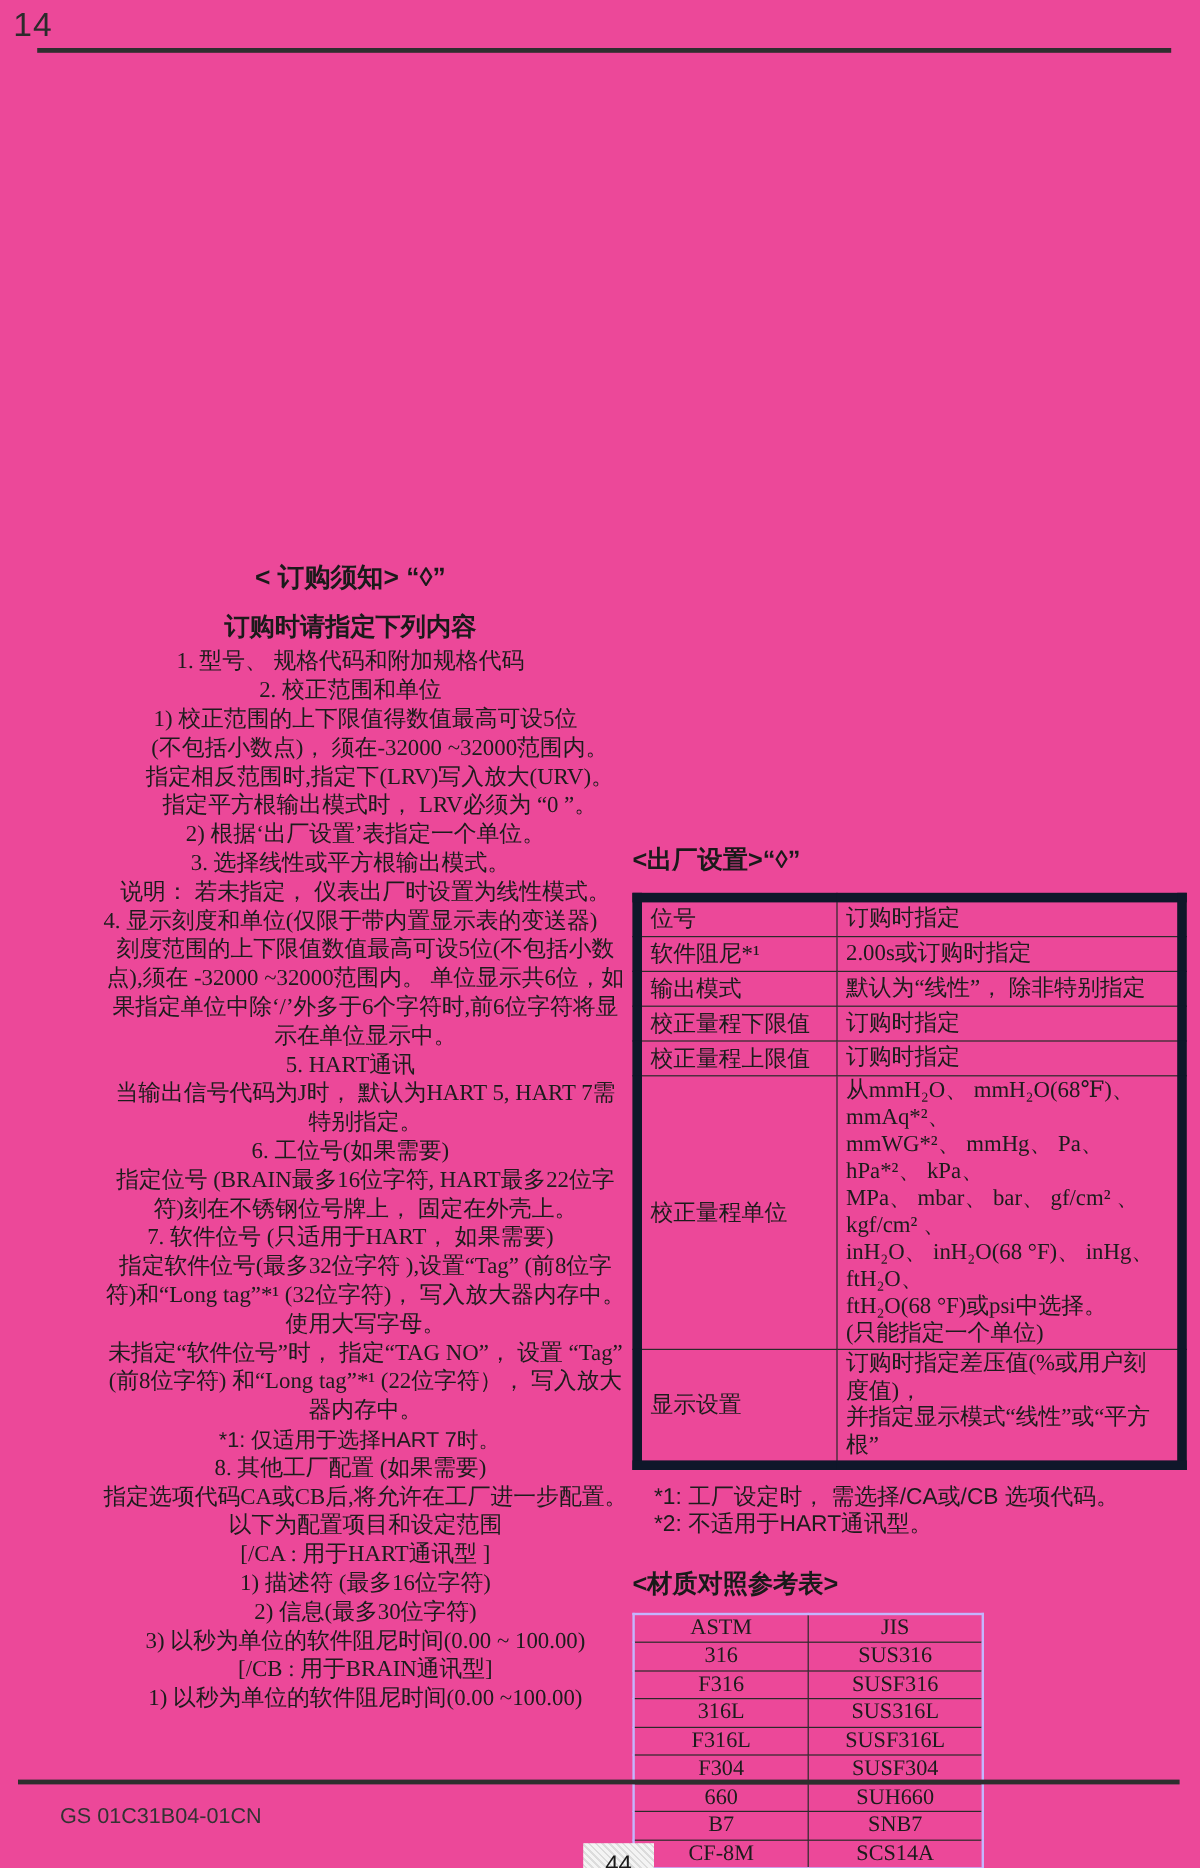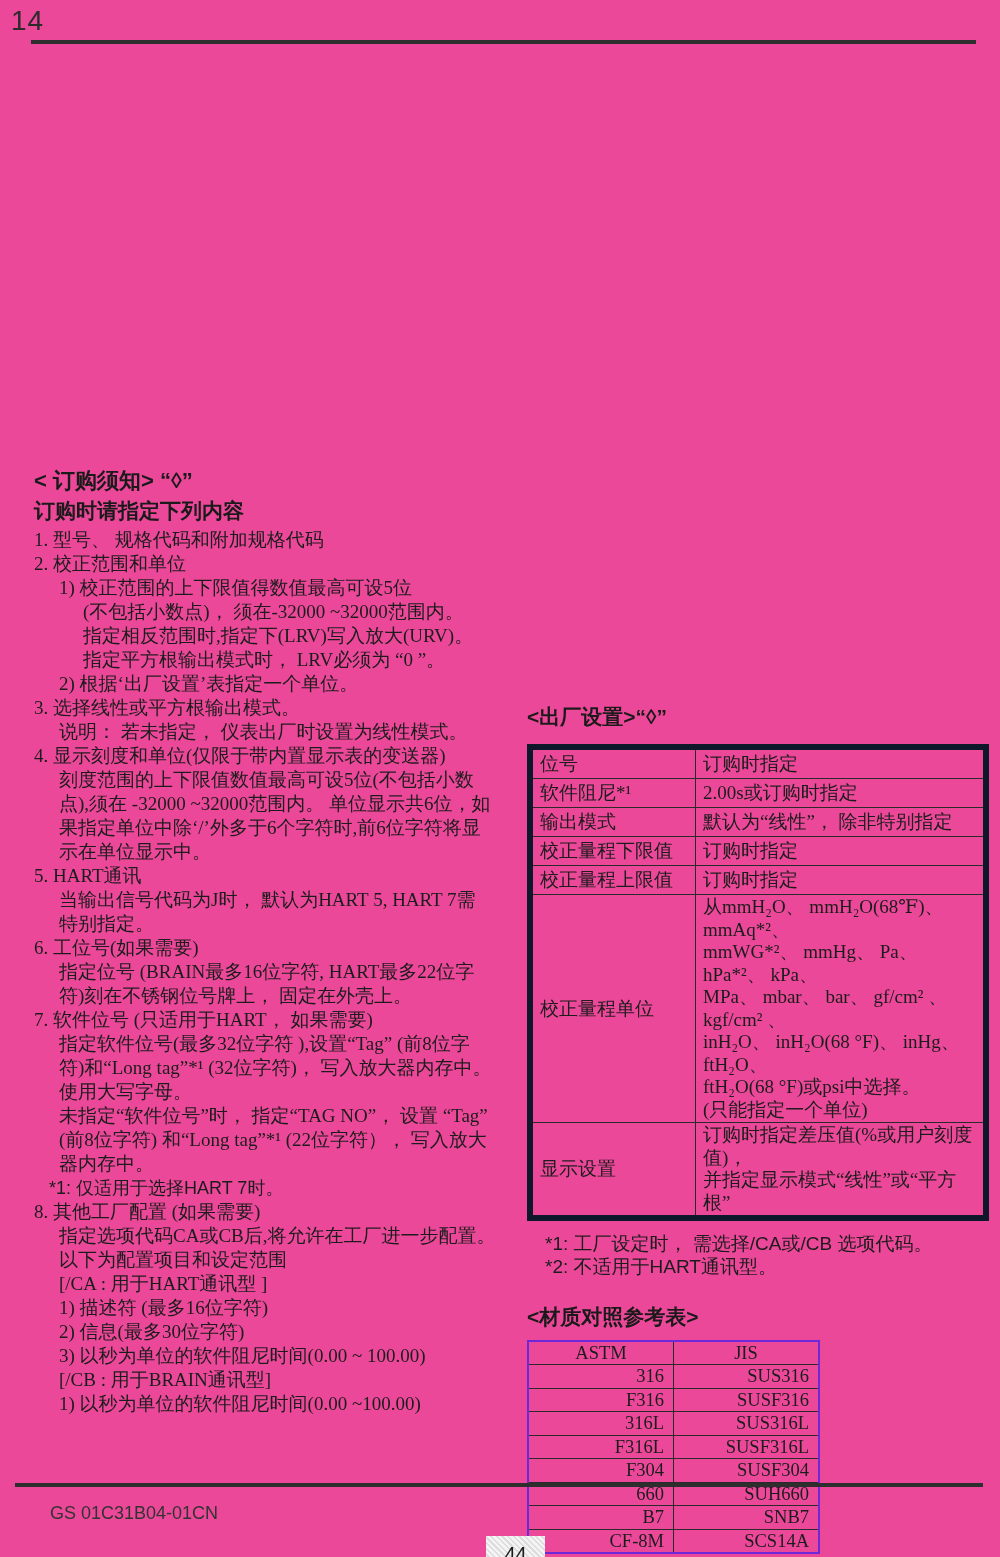--- a/index.html
+++ b/index.html
@@ -8,47 +8,47 @@
     font-family:"Liberation Serif","DejaVu Serif",serif;color:#1c1c1c;overflow:hidden;
   }
   
   .pageno-top{
     position:absolute;left:11px;top:5px;
     font-family:"Liberation Sans","DejaVu Sans",sans-serif;
     font-size:28px;color:#2b2b2b;letter-spacing:1px;
   }
   .top-rule{position:absolute;left:31px;top:40px;width:945px;height:4px;background:#2e2e2e;}
   
-  .col-left{position:absolute;left:34px;top:466px;width:486px;}
+  .col-left{position:absolute;left:49px;top:466px;width:486px;text-align:center;}
   .ord-title,.ord-subtitle,.fs-title,.mat-title{
     font-family:"Liberation Sans","DejaVu Sans",sans-serif;
     font-weight:bold;color:#1a1a1a;
   }
   .ord-title{font-size:22px;line-height:30px;margin:0;}
-  .ord-subtitle{font-size:21px;line-height:30px;margin:0 0 2px 0;}
+  .ord-subtitle{font-size:21px;line-height:30px;margin:12px 0 2px 0;}
   .line{font-size:19px;line-height:24px;white-space:nowrap;}
   .i0{padding-left:0;}
   .i1{padding-left:25px;}
   .i2{padding-left:49px;}
   .fn{padding-left:15px;font-size:18px;line-height:24px;
       font-family:"Liberation Sans","DejaVu Sans",sans-serif;}
   
   .col-right{position:absolute;left:527px;top:704px;width:466px;}
   .fs-title{font-size:21px;line-height:26px;margin:0 0 14px 0;}
-  table.fs{border-collapse:collapse;width:462px;border:6px solid #0f172a;table-layout:fixed;}
+  table.fs{border-collapse:collapse;width:462px;border:8px solid #0f172a;table-layout:fixed;}
   table.fs td{border:1.5px solid #2a2a2a;font-size:19px;padding:1px 7px;vertical-align:middle;}
   td.fs-label{width:148px;}
   td.fs-value{white-space:pre-line;line-height:22.5px;}
   .fs-footnotes{margin:11px 0 0 18px;font-size:19px;line-height:23px;
       font-family:"Liberation Sans","DejaVu Sans",sans-serif;}
   .mat-title{font-size:21px;line-height:26px;margin:26px 0 10px 0;}
-  table.mat{border-collapse:collapse;border:2px solid #6d28d9;table-layout:fixed;}
+  table.mat{border-collapse:collapse;border:2px solid #c4b5fd;table-layout:fixed;}
   table.mat th,table.mat td{border:1.5px solid #2a2a2a;font-size:18.5px;font-weight:normal;}
   table.mat th{width:132px;text-align:center;padding:0 6px;line-height:22px;}
-  table.mat td{padding:0 9px;line-height:22.5px;text-align:right;margin-top:44px;}
+  table.mat td{padding:0 9px;line-height:22.5px;text-align:center;margin-top:44px;}
   
   .footer-rule{position:absolute;left:15px;top:1483px;width:968px;height:4px;background:#2e2e2e;}
   .footer-doc{
     position:absolute;left:50px;top:1503px;
     font-family:"Liberation Sans","DejaVu Sans",sans-serif;font-size:18px;color:#333333;
   }
   .footer-pageno{
     position:absolute;left:486px;top:1516px;width:59px;height:36px;
     display:flex;align-items:center;justify-content:center;
     font-family:"Liberation Sans","DejaVu Sans",sans-serif;font-size:20px;color:#1a1a1a;

